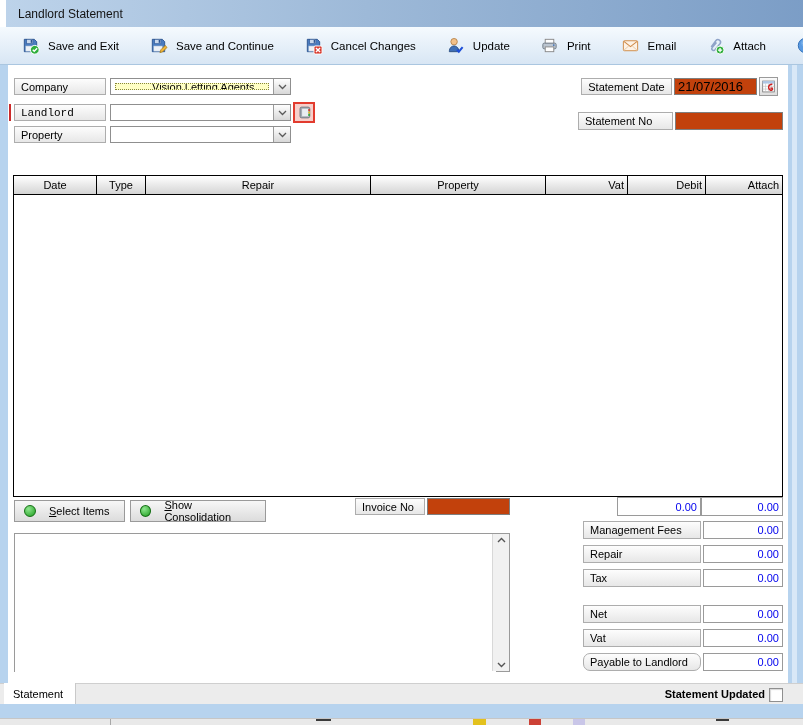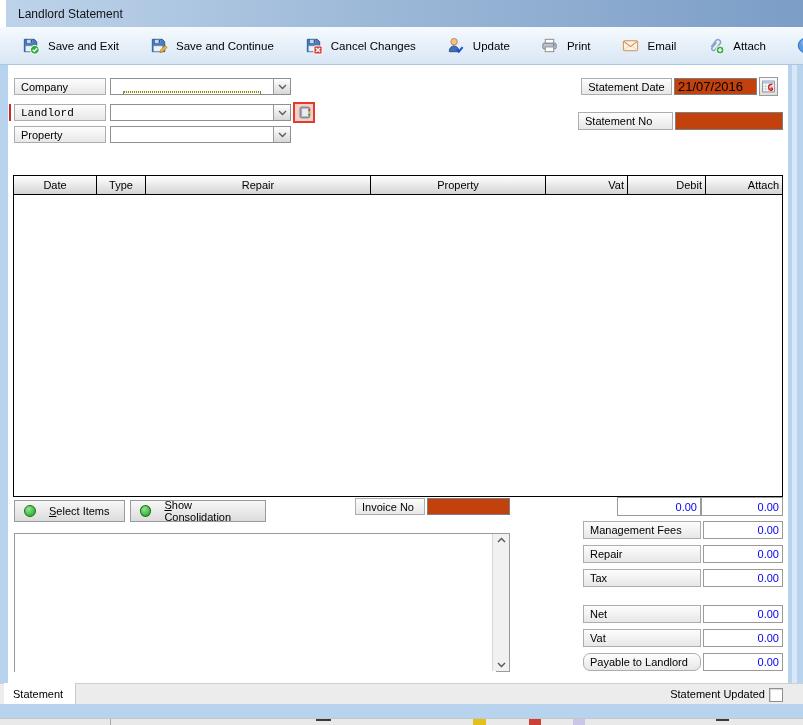--- a/index.html
+++ b/index.html
@@ -18,21 +18,21 @@
   #border-left{left:0;top:65px;width:8px;height:618px;}
   #border-right{left:788px;top:65px;width:15px;height:618px;background:linear-gradient(to right,#b7d3ee 0 4px,#d9e8f7 4px 9px,#b7d3ee 9px);}
   #border-bottom{left:0;top:704px;width:803px;height:14px;}
   #taskbar-sliver{left:0;top:718px;width:803px;height:7px;background:#e9e9e9;border-top:1px solid #c6c6c6;}
   .sliver-mark{position:absolute;top:0;height:7px;}
 
   
   .lbl{background:linear-gradient(#fdfdfd,#e7e7e7);border:1px solid #adadad;display:flex;align-items:center;padding-left:6px;height:17px;}
   .combo{display:flex;border:1px solid #8f8f8f;height:17px;background:#fff;}
   .combo-field{flex:1;display:flex;align-items:center;padding-left:3px;overflow:hidden;white-space:nowrap;}
-  .combo-field.hl{background:#ffffc4;border:1px dotted #86863a;margin:12px;padding-left:36px;}
+  .combo-field.hl{background:#ffffc4;border:1px dotted #86863a;margin:4px;padding-left:36px;}
   .combo-arrow{width:16px;background:linear-gradient(#fefefe,#d8d8d8);border-left:1px solid #9a9a9a;display:flex;align-items:center;justify-content:center;}
   .tinput{border:1px solid #7f7f7f;height:17px;font-family:"Liberation Sans",sans-serif;font-size:13px;padding:0 3px;box-sizing:border-box;background:#c2410c;}
   .icon-btn{border:1px solid #9a9a9a;background:linear-gradient(#fafafa,#dedede);display:flex;align-items:center;justify-content:center;}
   #contacts-btn{border:2px solid #e23b2e;background:#f6d0cc;}
   #required-tick{left:9px;top:104px;width:2px;height:17px;background:#cc2a2a;}
 
   
   #grid{left:13px;top:175px;width:770px;height:322px;border:1px solid #000;background:#fff;}
   #grid-header{display:flex;height:18px;border-bottom:1px solid #000;}
   .hcell{background:linear-gradient(#ffffff,#d4d4d4);border-right:1px solid #000;display:flex;align-items:center;justify-content:center;overflow:hidden;}
@@ -51,21 +51,21 @@
   .tot-val{height:18px;}
 
   
   #notes-wrap{left:14px;top:533px;width:496px;height:139px;border:1px solid #9a9a9a;background:#fff;}
   #notes-textarea{position:absolute;left:0;top:0;width:477px;height:137px;border:none;resize:none;outline:none;font-family:"Liberation Sans",sans-serif;font-size:11px;}
   #notes-scrollbar{position:absolute;right:0;top:0;width:17px;height:137px;background:#f1f1f1;border-left:1px solid #d8d8d8;display:flex;flex-direction:column;justify-content:space-between;align-items:center;padding:3px 0;box-sizing:border-box;}
 
   
   #footer-bar{left:0;top:683px;width:803px;height:21px;background:#ececec;border-top:1px solid #cfcfcf;}
   #footer-tab{left:4px;top:683px;width:72px;height:21px;background:#fff;border-right:1px solid #c9c9c9;display:flex;align-items:center;padding-left:9px;}
-  #updated-label{left:560px;top:683px;width:205px;height:21px;display:flex;align-items:center;justify-content:flex-end;}
+  #updated-label{left:560px;top:683px;width:205px;height:21px;display:flex;align-items:center;justify-content:flex-end;font-weight:bold;}
   #updated-checkbox{left:769px;top:688px;width:14px;height:14px;border:1px solid #8f8f8f;background:#fff;box-shadow:inset 1px 1px 1px #d8d8d8;}
 </style>
 </head>
 <body>
 
 <div id="window">
 
   <div id="titlebar" class="abs">
     <span>Landlord Statement</span>
   </div>

